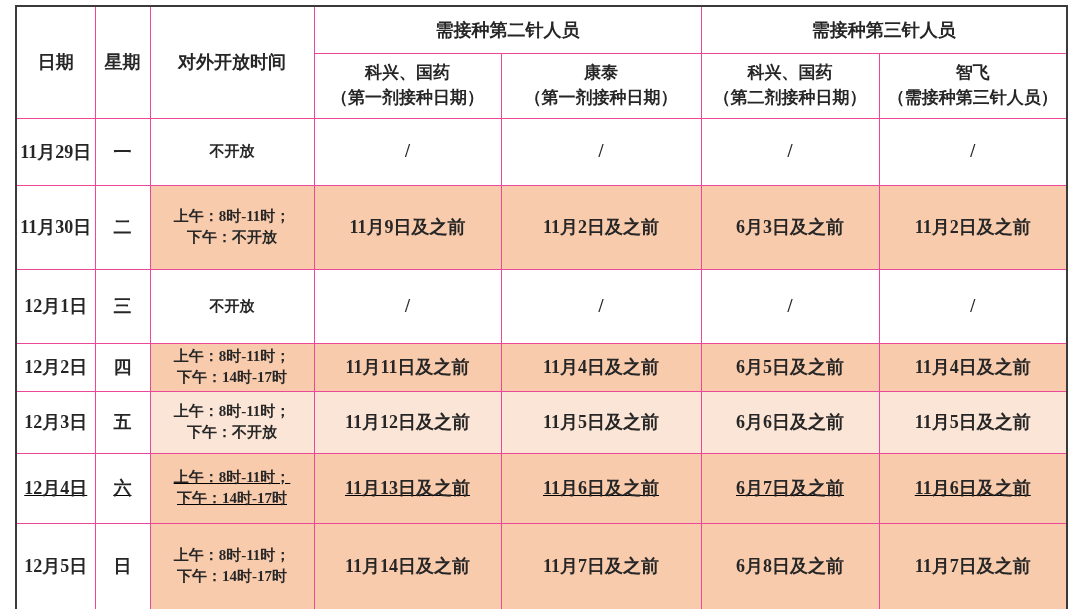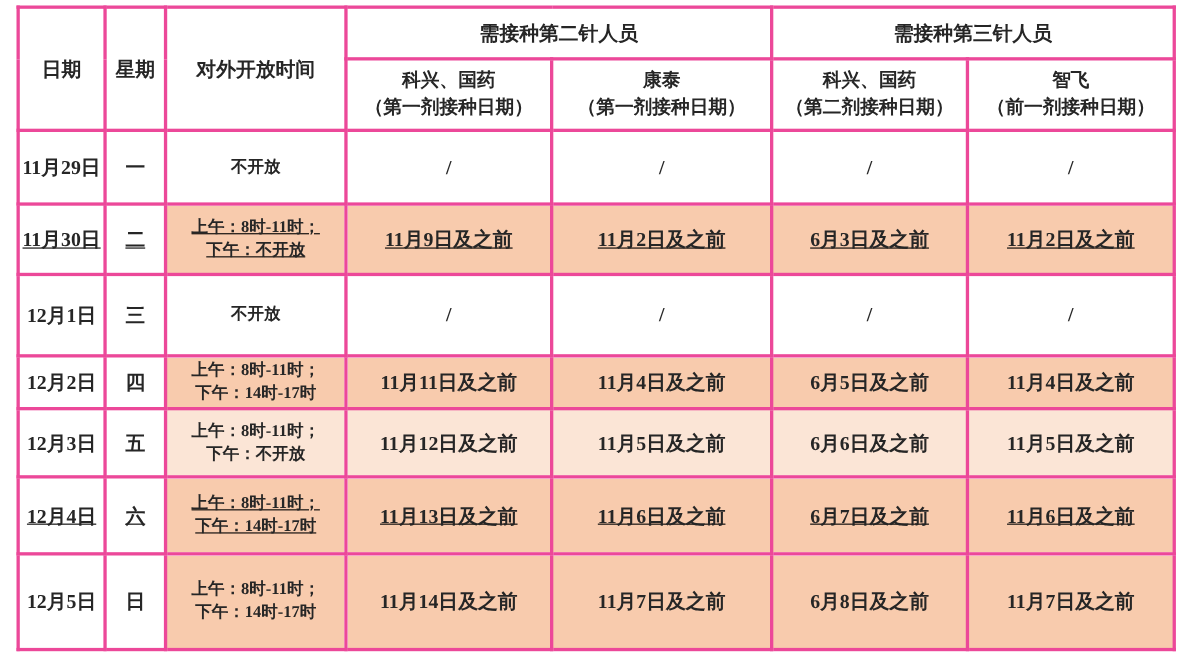--- a/index.html
+++ b/index.html
@@ -26,32 +26,32 @@
     background: #ffffff;
   }
   col.c-date { width: 79px; }
   col.c-week { width: 55px; }
   col.c-open { width: 164px; }
   col.c-a { width: 187px; }
   col.c-b { width: 200px; }
   col.c-c { width: 178px; }
   col.c-d { width: 188px; }
   th, td {
-    border: 3px solid #ec4899;
+    border: 1px solid #ec4899;
     text-align: center;
     vertical-align: middle;
     color: #262626;
     font-weight: bold;
     padding: 0 2px;
     overflow: hidden;
   }
   thead tr:nth-child(1) { height: 47px; }
   thead tr:nth-child(2) { height: 65px; }
   tbody tr:nth-child(1) { height: 67px; margin-top: 19px; }
-  tbody tr:nth-child(2) { height: 64px; text-decoration: underline; }
+  tbody tr:nth-child(2) { height: 84px; }
   tbody tr:nth-child(3) { height: 74px; }
   tbody tr:nth-child(4) { height: 48px; }
   tbody tr:nth-child(5) { height: 62px; border-radius: 24px; }
   tbody tr:nth-child(6) { height: 70px; text-decoration: underline; }
   tbody tr:nth-child(7) { height: 87px; }
   th { font-size: 18px; }
   thead tr:nth-child(2) th { font-size: 17px; line-height: 1.45; margin-top: 27px; }
   td { font-size: 18px; }
   td.open { font-size: 15px; line-height: 1.4; }
   tr.hl-dark td.shade  { background: #f8cbad; }
@@ -87,21 +87,21 @@
         <th>
           <div>康泰</div>
           <div>（第一剂接种日期）</div>
         </th>
         <th>
           <div>科兴、国药</div>
           <div>（第二剂接种日期）</div>
         </th>
         <th>
           <div>智飞</div>
-          <div>（前一剂接种日期）</div>
+          <div>（需接种第三针人员）</div>
         </th>
       </tr>
     </thead>
     <tbody>
       <tr>
         <td>11月29日</td>
         <td>一</td>
         <td class="open shade">
           <div>不开放</div>
           <div></div>

